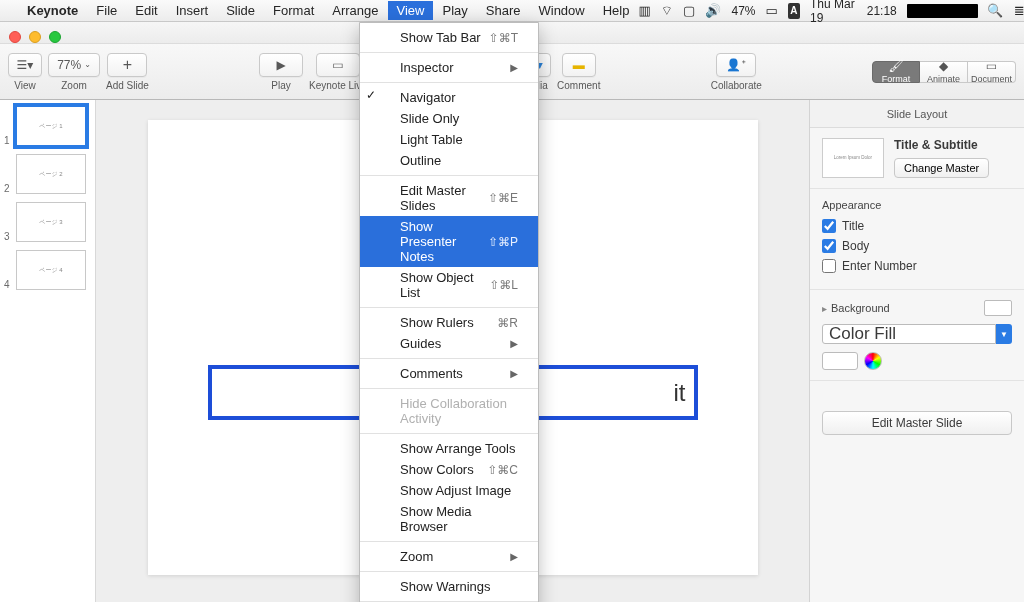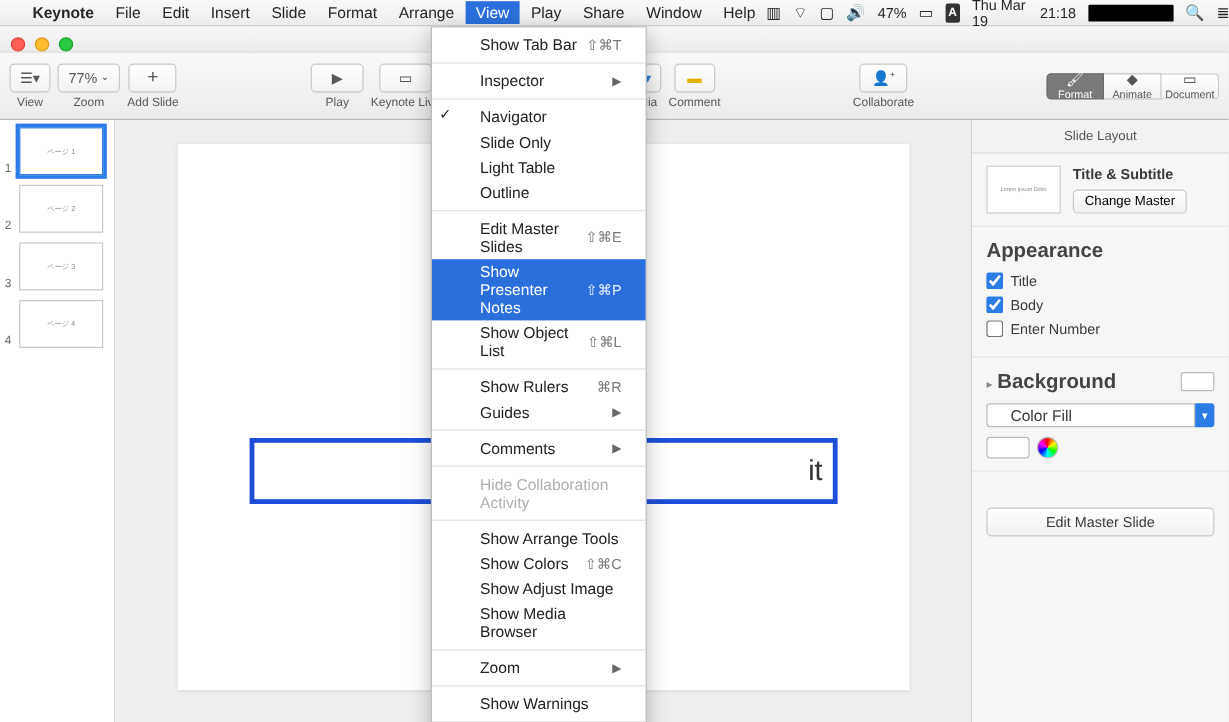--- a/index.html
+++ b/index.html
@@ -41,28 +41,28 @@
 .slide{width:610px;height:455px;background:#fff;box-shadow:0 1px 4px rgba(0,0,0,.12);position:relative}
 .slide .titlebox{position:absolute;left:60px;top:245px;width:490px;height:55px;border:4px solid #1d4ed8;display:flex;align-items:center;justify-content:flex-end;font-size:24px;color:#333;padding-right:8px}
 .inspector{width:215px;background:#f6f6f6;border-left:1px solid #d3d3d3;font-size:12px;color:#3a3a3a;display:flex;flex-direction:column}
 .inspector .hdr{height:28px;border-bottom:1px solid #dcdcdc;display:flex;align-items:center;justify-content:center;font-size:11px;font-weight:400;color:#555;background:#f2f2f2}
 .inspector .sec{padding:10px 12px;border-bottom:1px solid #e3e3e3}
 .masterrow{display:flex;gap:10px;align-items:center}
 .masterthumb{width:62px;height:40px;background:#fff;border:1px solid #ccc;display:flex;align-items:center;justify-content:center;font-size:4.5px;color:#888;text-align:center;line-height:1.2}
 .mastermeta{display:flex;flex-direction:column;gap:6px}
 .mastermeta .t{font-weight:600;font-size:12px}
 .chgbtn{font-size:11px;padding:3px 9px;background:linear-gradient(#fff,#f0f0f0);border:1px solid #c8c8c8;border-radius:4px}
-.lbl{font-weight:700;margin-bottom:8px;font-size:17px;color:#444}
+.lbl{font-weight:400;margin-bottom:8px;font-size:11px;color:#444}
 .chk{display:flex;align-items:center;gap:6px;margin-bottom:6px;font-size:12px}
 .chk input{width:14px;height:14px;accent-color:#2a7be4}
 .bgrow{display:flex;align-items:center;justify-content:space-between}
 .disc{color:#888;font-size:10px;margin-right:4px}
 .swatch{width:28px;height:16px;background:#fff;border:1px solid #bbb;border-radius:2px}
 .colorfill{display:flex;align-items:center;margin-top:8px}
-.colorfill .sel{flex:1;height:20px;background:#fff;border:1px solid #bbb;border-radius:3px 0 0 3px;display:flex;align-items:center;padding:0 19px;font-size:13px}
+.colorfill .sel{flex:1;height:20px;background:#fff;border:1px solid #bbb;border-radius:3px 0 0 3px;display:flex;align-items:center;padding:0 6px;font-size:17px}
 .colorfill .arrow{width:16px;height:20px;background:#2a7be4;border-radius:0 3px 3px 0;display:flex;align-items:center;justify-content:center;color:#fff;font-size:8px}
 .swatches{display:flex;gap:6px;margin-top:8px;align-items:center}
 .swatches .sw{width:36px;height:18px;background:#fff;border:1px solid #bbb;border-radius:3px}
 .swatches .wheel{width:18px;height:18px;border-radius:50%;background:conic-gradient(red,yellow,lime,cyan,blue,magenta,red);border:1px solid #bbb}
 .editmaster{margin:30px 12px;padding:4px 0;text-align:center;background:linear-gradient(#fff,#f0f0f0);border:1px solid #c8c8c8;border-radius:4px;font-size:12px}
 .dropdown{position:absolute;left:359px;top:22px;width:180px;background:#fff;border:1px solid #bcbcbc;border-radius:0 0 5px 5px;box-shadow:0 6px 18px rgba(0,0,0,.25);font-size:13px;padding:4px 0}
 .dropdown .di{padding:3px 20px 3px 40px;display:flex;align-items:center;justify-content:space-between;cursor:default;position:relative;color:#222}
 .dropdown .di.hl{background:#2a6fdb;color:#fff}
 .dropdown .di.disabled{color:#b0b0b0}
 .dropdown .sep{height:1px;background:#e1e1e1;margin:4px 0}

